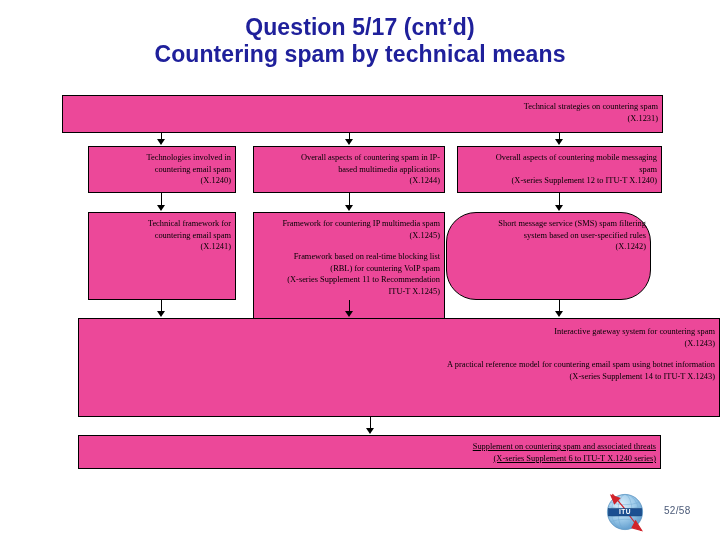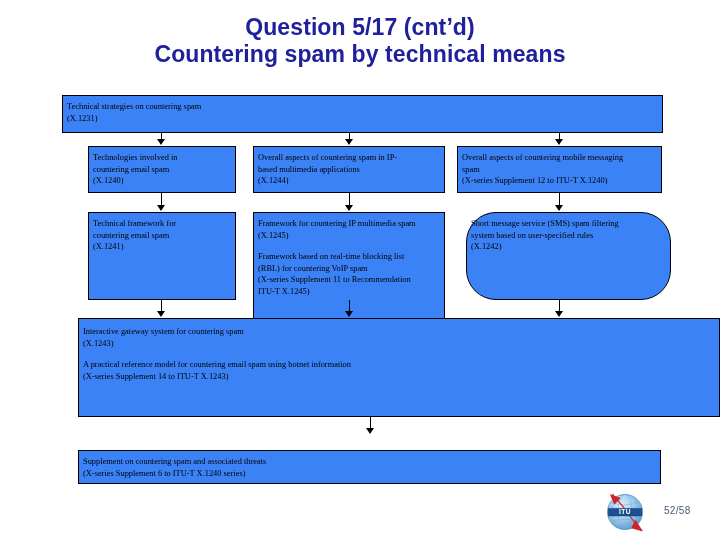--- a/index.html
+++ b/index.html
@@ -33,52 +33,52 @@
     color: #1f209b;
   }
   .title-line1 { font-size: 23px; line-height: 27px; letter-spacing: 0.1px; }
   .title-line2 { font-size: 23px; line-height: 27px; letter-spacing: 0.1px; }
 
   
   .box {
     position: absolute;
     box-sizing: border-box;
     border: 1px solid #000000;
-    background: #3b82f6;
+    background: #ec4899;
     font-family: "Liberation Serif", serif;
     font-size: 8.4px;
     line-height: 11.6px;
     color: #000000;
-    text-align: left;
+    text-align: right;
     padding: 7px 4px;
   }
   .box .para { margin: 0; }
   .box .para + .para { margin-top: 10px; }
 
   
   #box-top {
     left: 62px; top: 95px; width: 601px; height: 38px;
     padding-top: 5px;
   }
 
   
   #box-r2c1 { left: 88px;  top: 146px; width: 148px; height: 47px; padding-top: 5px; }
   #box-r2c2 { left: 253px; top: 146px; width: 192px; height: 47px; padding-top: 5px; }
   #box-r2c3 { left: 457px; top: 146px; width: 205px; height: 47px; padding-top: 5px; }
 
   
   #box-r3c1 { left: 88px;  top: 212px; width: 148px; height: 88px; padding-top: 5px; }
   #box-r3c2 { left: 253px; top: 212px; width: 192px; height: 108px; padding-top: 5px; }
-  #box-r3c3 { left: 466px; top: 212px; width: 205px; height: 88px; padding-top: 5px; border-radius: 30px; }
+  #box-r3c3 { left: 446px; top: 212px; width: 205px; height: 88px; padding-top: 5px; border-radius: 30px; }
 
   
   #box-r4 { left: 78px; top: 318px; width: 642px; height: 99px; padding-top: 7px; }
 
   
-  #box-r5 { left: 78px; top: 450px; width: 583px; height: 34px; padding-top: 5px; }
+  #box-r5 { left: 78px; top: 435px; width: 583px; height: 34px; padding-top: 5px; text-decoration: underline; }
 
   
   .conn {
     position: absolute;
   }
   .conn-line {
     position: absolute;
     width: 1px;
     background: #000000;
   }

